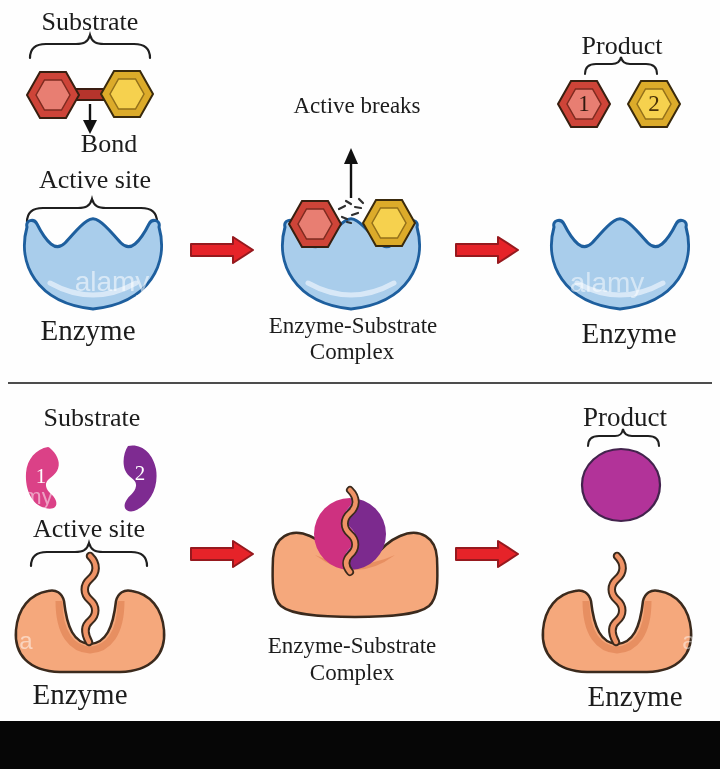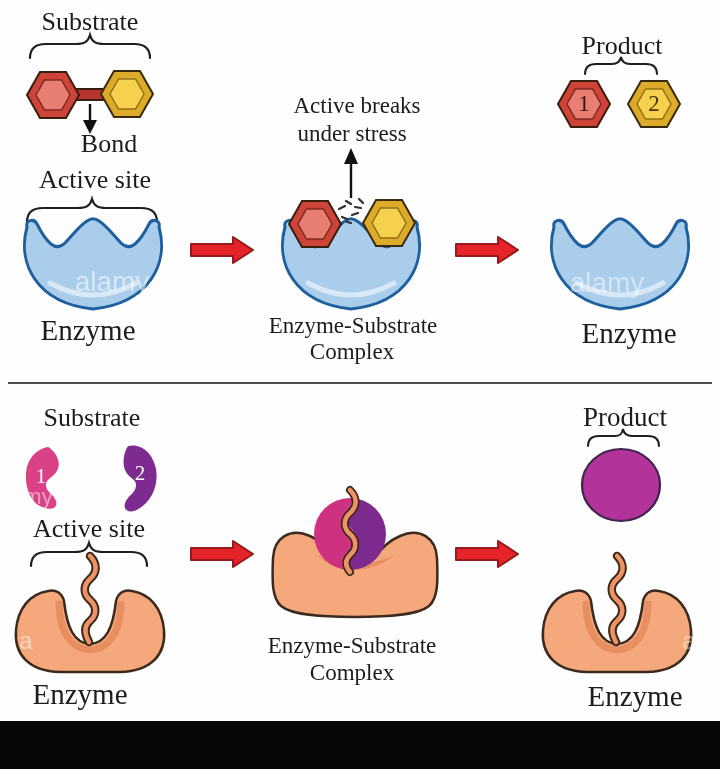--- a/index.html
+++ b/index.html
@@ -134,21 +134,20 @@
         <path d="M 90,556 C 98,564 97,573 90,579 C 83,585 83,594 90,600 C 97,606 97,615 90,621 C 84,626 84,633 89,642" fill="none" stroke="#ef9366" stroke-width="4.5" stroke-linecap="round"></path>
       </g>
     </g>
   </svg>
 
   <span class="lbl" style="left:90px;top:8px;font-size:26px;">Substrate</span>
   <span class="lbl" style="left:93px;top:130px;font-size:26px;margin-left:16px;">Bond</span>
   <span class="lbl" style="left:95px;top:166px;font-size:26px;">Active site</span>
   <span class="lbl" style="left:88px;top:315px;font-size:29px;">Enzyme</span>
   <span class="lbl" style="left:357px;top:94px;font-size:23px;">Active breaks</span>
-  <span class="lbl" style="left:352px;top:122px;font-size:23px;">under stress</span>
   <span class="lbl" style="left:353px;top:314px;font-size:23px;">Enzyme-Substrate</span>
   <span class="lbl" style="left:352px;top:340px;font-size:23px;">Complex</span>
   <span class="lbl" style="left:622px;top:32px;font-size:26px;">Product</span>
   <span class="lbl ctr" style="left:584px;top:104px;font-size:23px;color:#32190f;">1</span>
   <span class="lbl ctr" style="left:654px;top:104px;font-size:23px;color:#4a3208;">2</span>
   <span class="lbl" style="left:629px;top:318px;font-size:29px;">Enzyme</span>
 
   <div id="divider"></div>
 
   <span class="lbl" style="left:92px;top:404px;font-size:26px;">Substrate</span>

